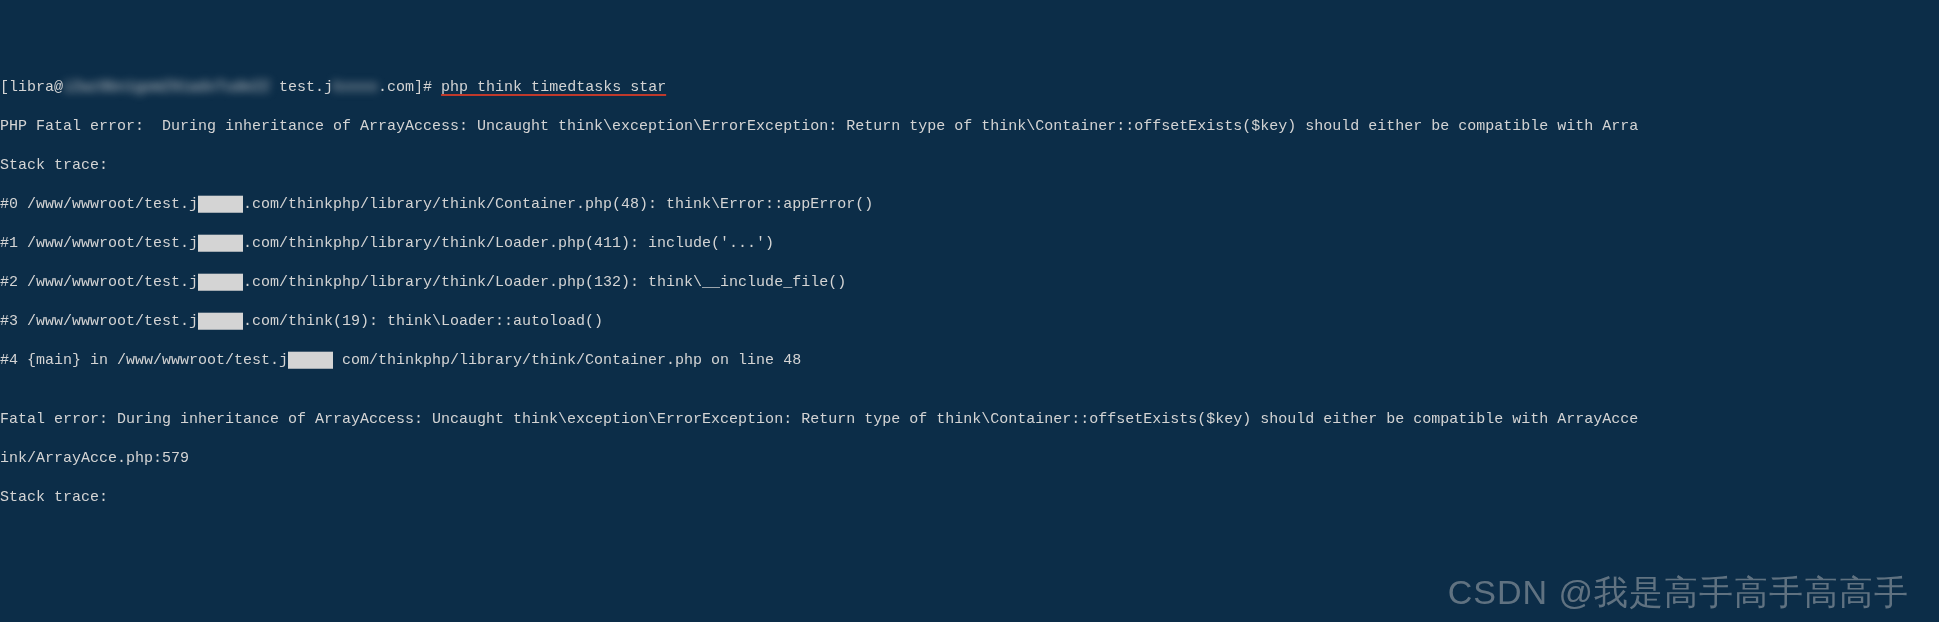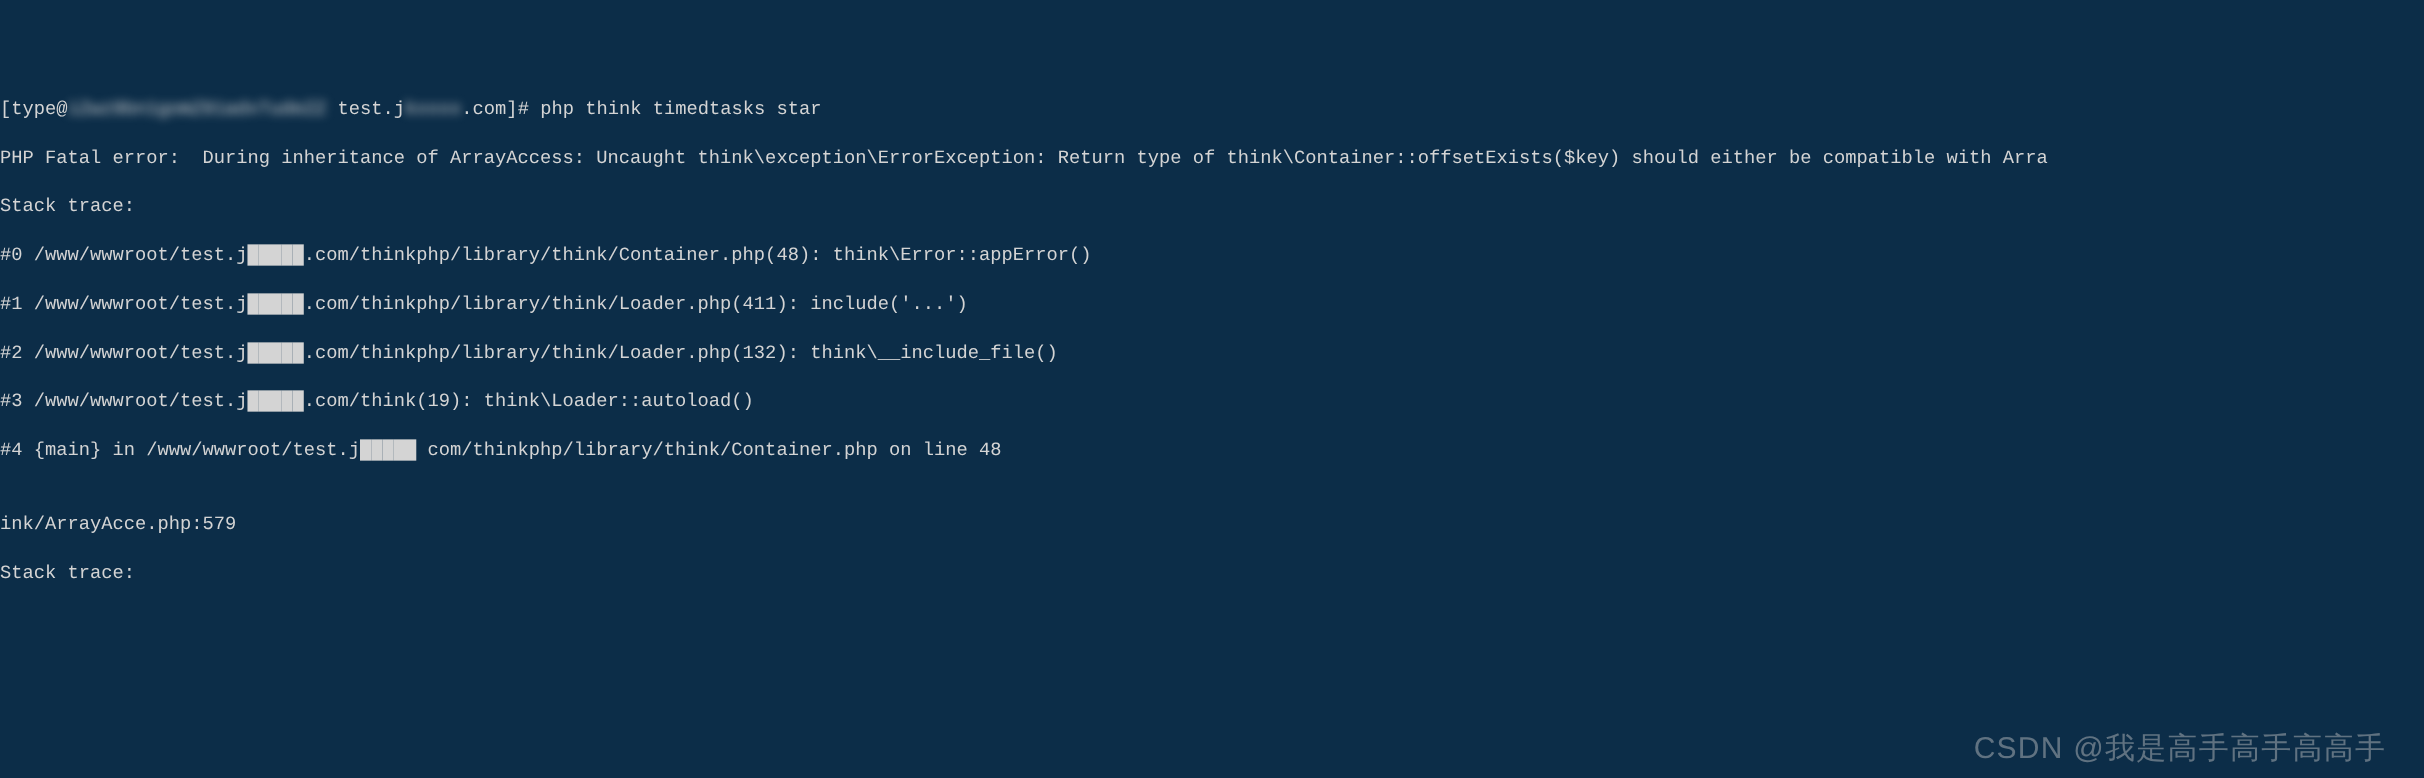--- a/index.html
+++ b/index.html
@@ -24,52 +24,54 @@
     .terminal {
       padding: 0;
     }
     .line {
       display: block;
     }
     .prompt-line {
       position: relative;
     }
     .underline {
+      text-decoration: underline;
       text-decoration-color: #c0392b;
       text-decoration-thickness: 1.5px;
       text-underline-offset: 3px;
     }
     .blur {
       filter: blur(4px);
     }
     .watermark {
       position: absolute;
       bottom: 8px;
       right: 30px;
-      font-size: 24px;
+      font-size: 34px;
       color: rgba(200, 200, 200, 0.45);
       font-family: sans-serif;
       pointer-events: none;
       letter-spacing: 1px;
     }
   </style>
 </head>
 <body>
 
 
 
-<div class="terminal"><span class="line prompt-line"><span>[type@</span><span class="blur">iZwz9bn1gomZ91adxTudeZZ</span><span> test.j</span><span class="blur">kxxxx</span><span>.com]# </span><span class="underline">php think timedtasks star</span></span>
+<div class="terminal"><span class="line prompt-line"><span>[libra@</span><span class="blur">iZwz9bn1gomZ91adxTudeZZ</span><span> test.j</span><span class="blur">kxxxx</span><span>.com]# </span><span class="underline">php think timedtasks star</span></span>
 <span class="line">PHP Fatal error:  During inheritance of ArrayAccess: Uncaught think\exception\ErrorException: Return type of think\Container::offsetExists($key) should either be compatible with Arra</span>
 <span class="line">Stack trace:</span>
 <span class="line">#0 /www/wwwroot/test.j█████.com/thinkphp/library/think/Container.php(48): think\Error::appError()</span>
 <span class="line">#1 /www/wwwroot/test.j█████.com/thinkphp/library/think/Loader.php(411): include('...')</span>
 <span class="line">#2 /www/wwwroot/test.j█████.com/thinkphp/library/think/Loader.php(132): think\__include_file()</span>
 <span class="line">#3 /www/wwwroot/test.j█████.com/think(19): think\Loader::autoload()</span>
 <span class="line">#4 {main} in /www/wwwroot/test.j█████ com/thinkphp/library/think/Container.php on line 48</span>
 <span class="line"></span>
+<span class="line">Fatal error: During inheritance of ArrayAccess: Uncaught think\exception\ErrorException: Return type of think\Container::offsetExists($key) should either be compatible with ArrayAcce</span>
 <span class="line">ink/ArrayAcce.php:579</span>
 <span class="line">Stack trace:</span>
 
 
 
 
 
 
 
 

